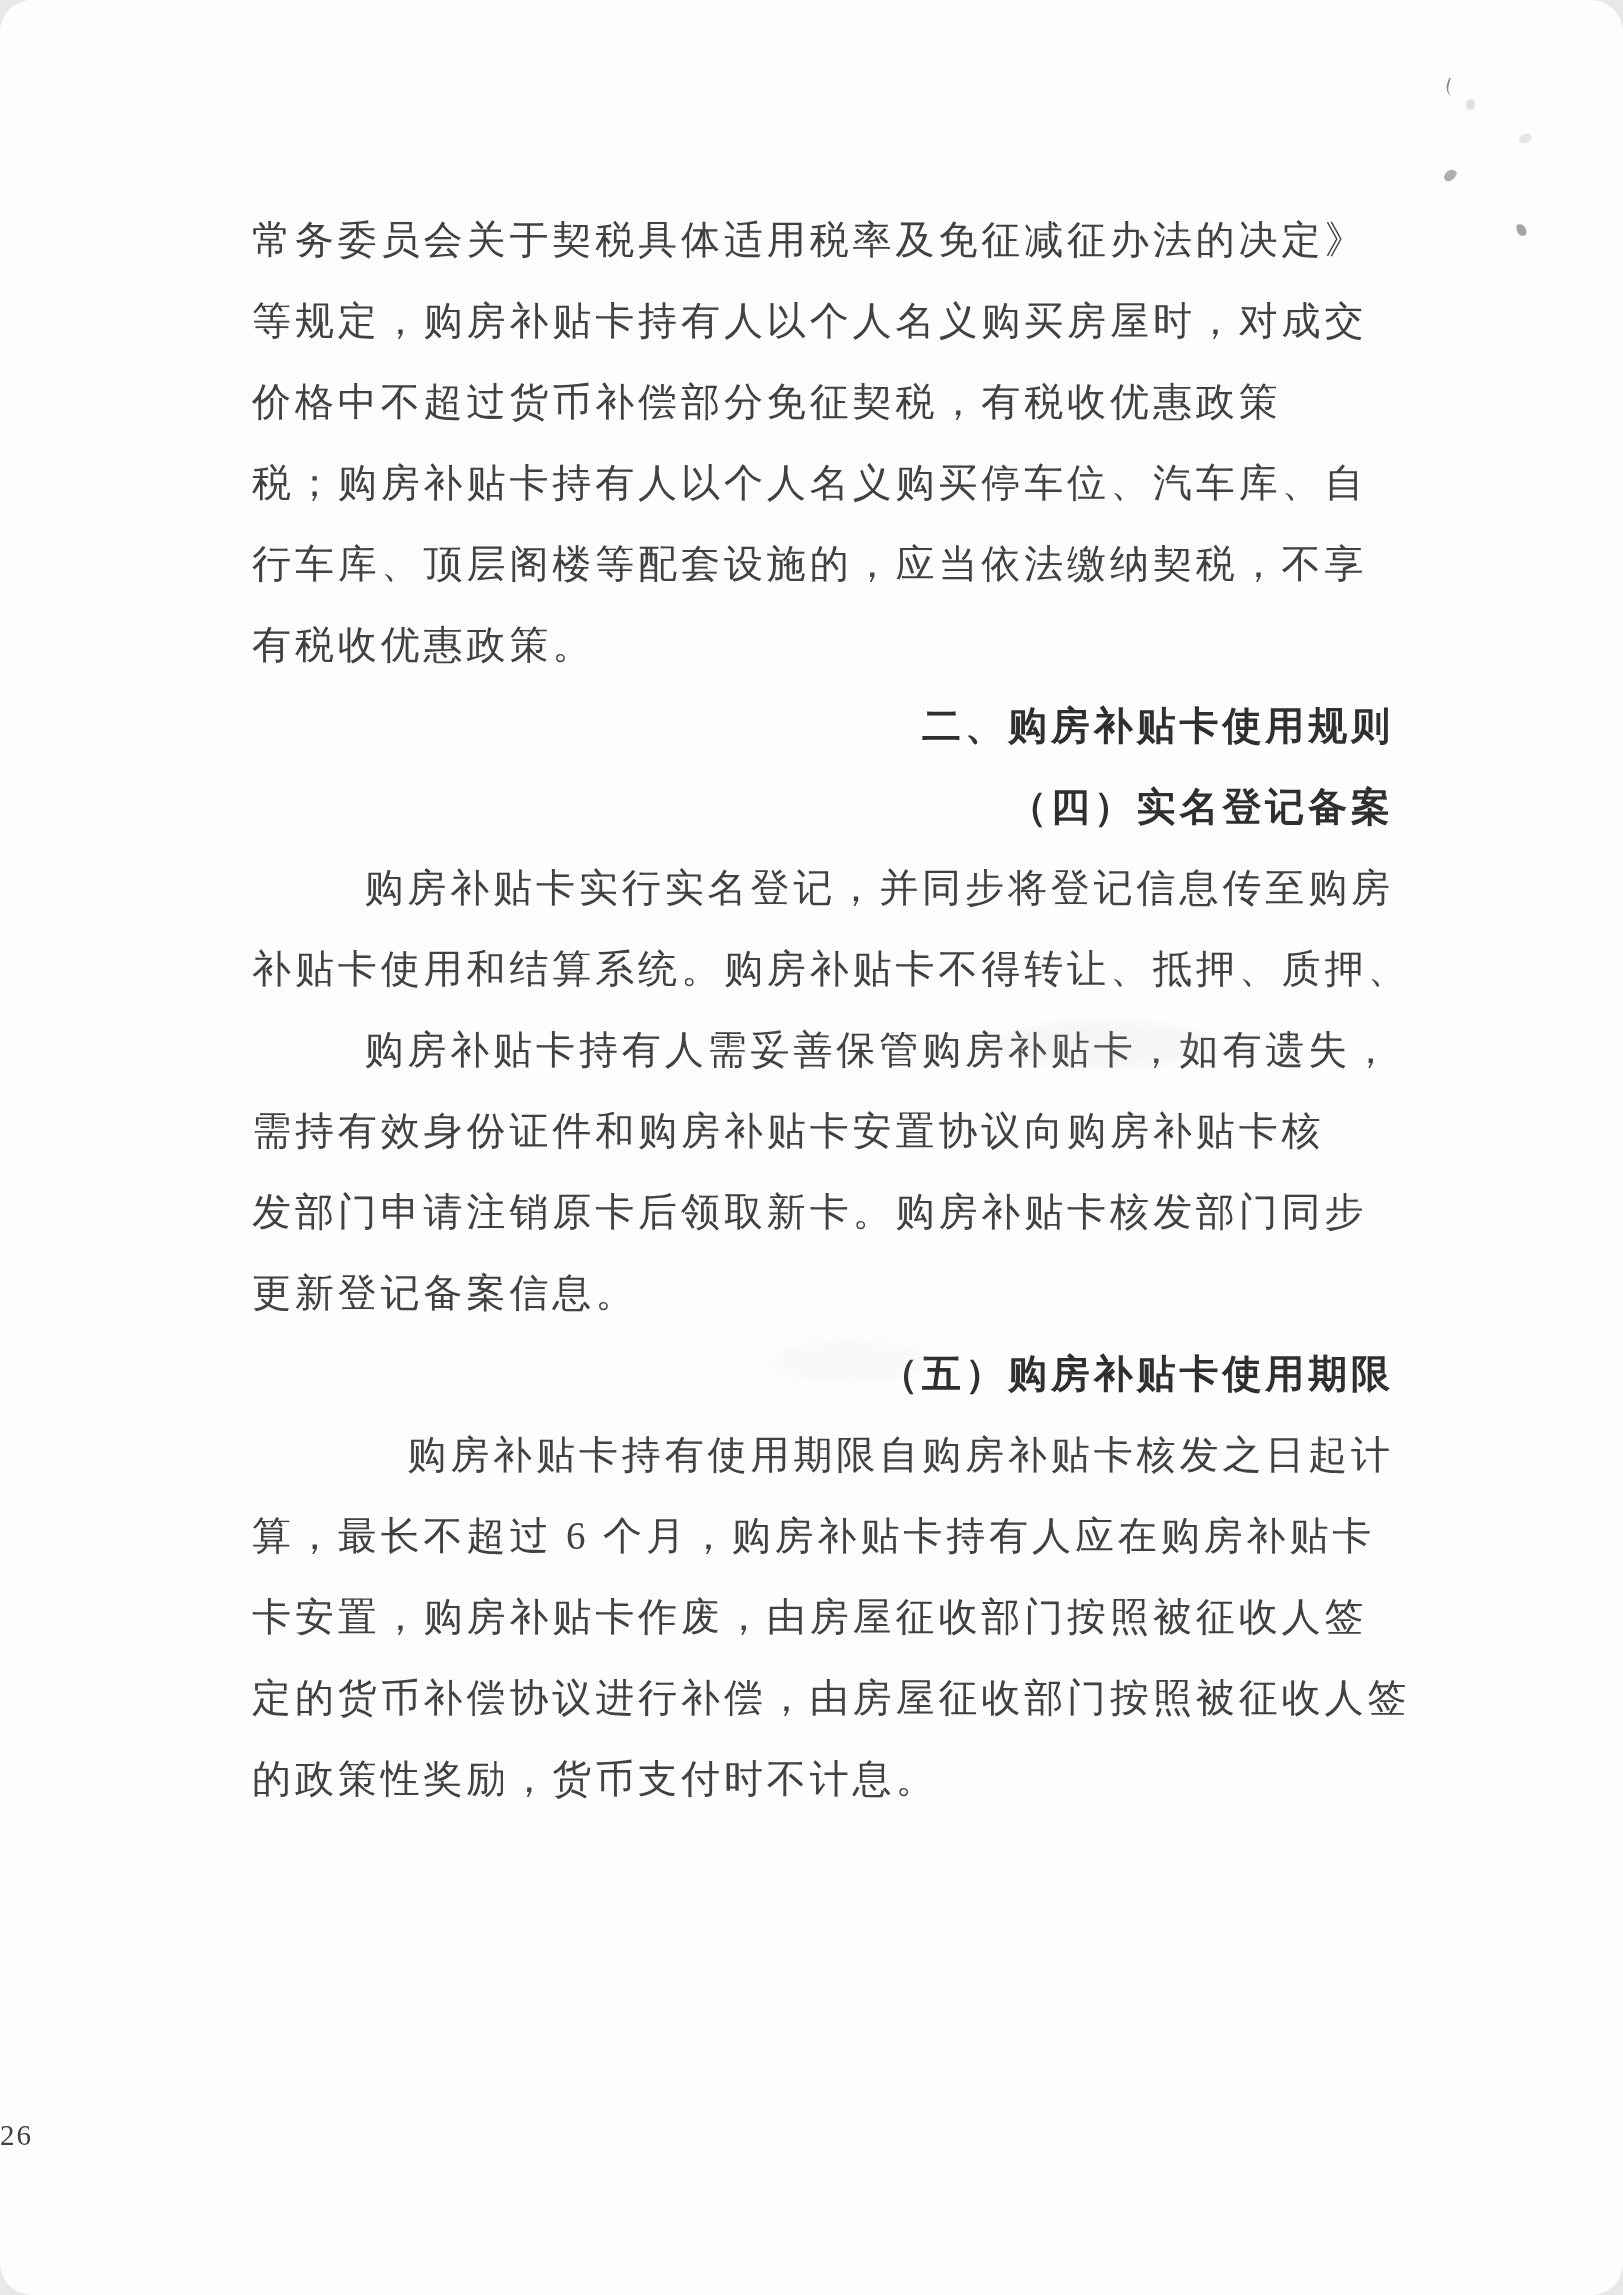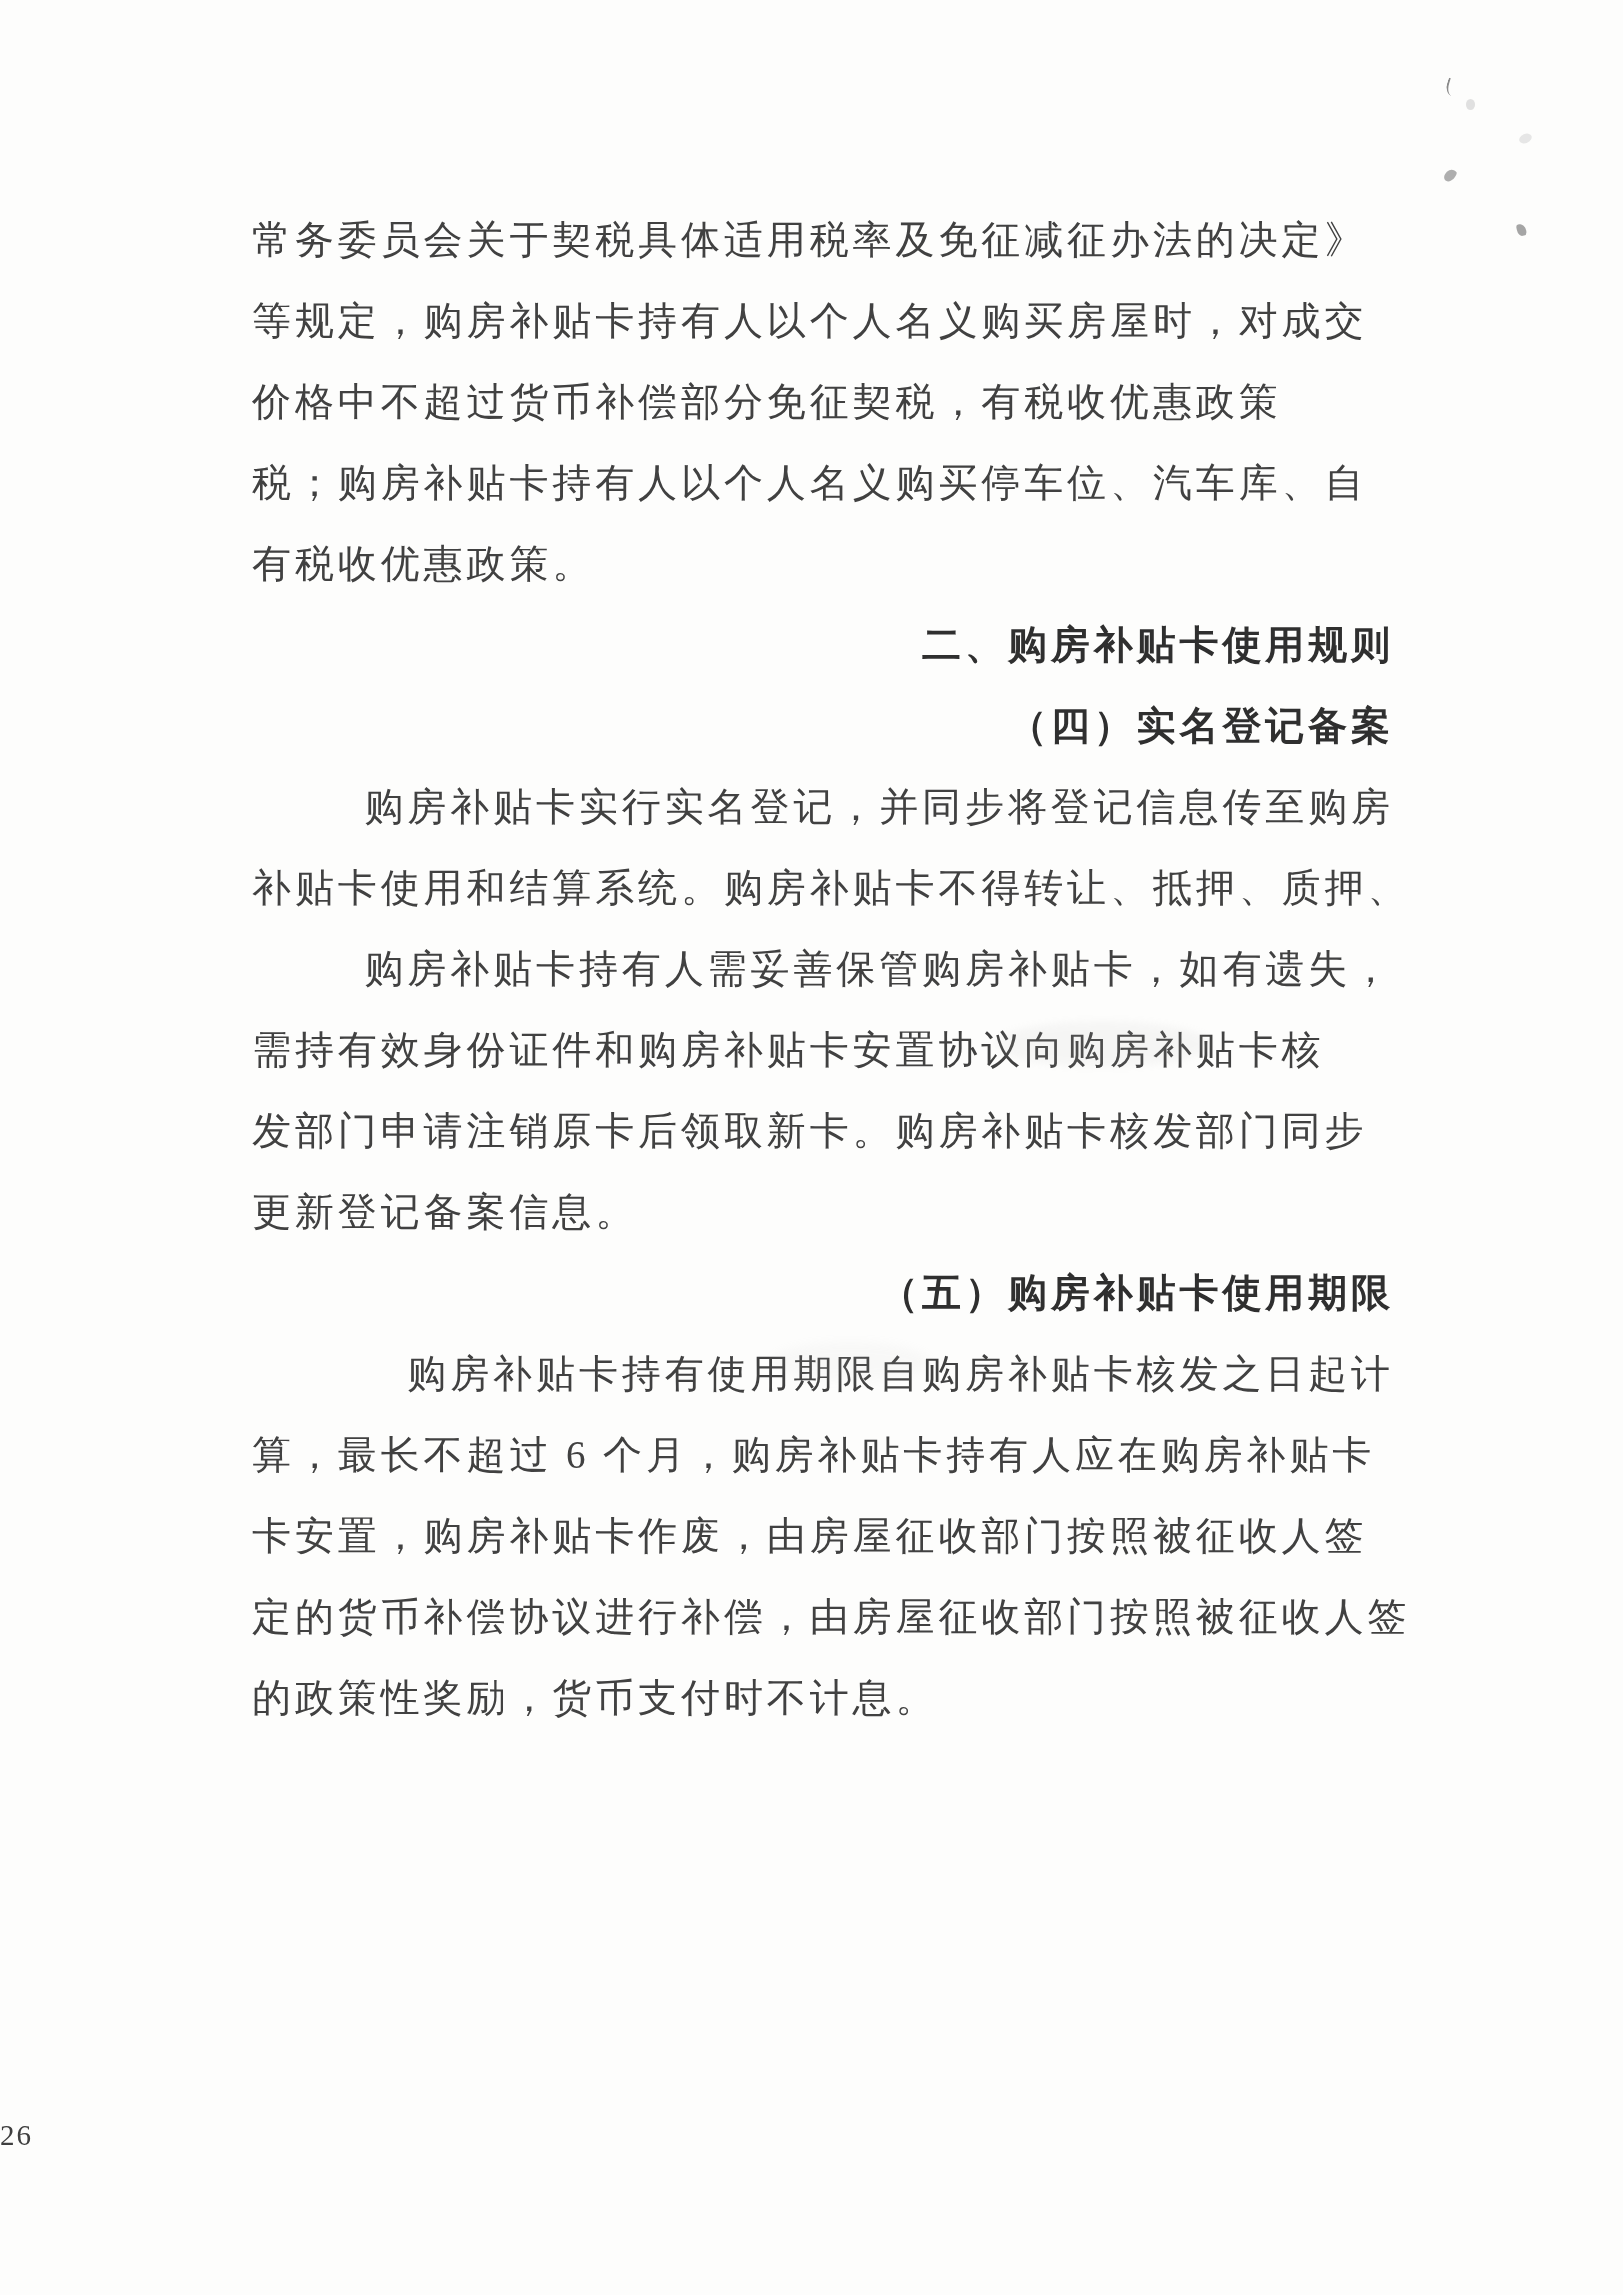--- a/index.html
+++ b/index.html
@@ -9,20 +9,21 @@
   }
   .page {
     position: relative;
     width: 1623px;
     height: 2295px;
     margin: 0 auto;
     background: #fdfdfc;
     overflow: hidden;
     font-family: "Liberation Serif", "DejaVu Serif", serif;
     color: #414141;
+    border-radius: 32px;
   }
   .textblock {
     position: absolute;
     left: 252px;
     top: 199px;
     width: 1142px;
   }
   .line {
     height: 81px;
     line-height: 81px;
@@ -66,20 +67,21 @@
 </head>
 <body>
 
 <div class="page">
 
   <div class="textblock">
     <div class="line">常务委员会关于契税具体适用税率及免征减征办法的决定》</div>
     <div class="line">等规定，购房补贴卡持有人以个人名义购买房屋时，对成交</div>
     <div class="line">价格中不超过货币补偿部分免征契税，有税收优惠政策</div>
     <div class="line">税；购房补贴卡持有人以个人名义购买停车位、汽车库、自</div>
+    <div class="line">行车库、顶层阁楼等配套设施的，应当依法缴纳契税，不享</div>
     <div class="line">有税收优惠政策。</div>
     <div class="line indent heading">二、购房补贴卡使用规则</div>
     <div class="line indent heading">（四）实名登记备案</div>
     <div class="line indent">购房补贴卡实行实名登记，并同步将登记信息传至购房</div>
     <div class="line">补贴卡使用和结算系统。购房补贴卡不得转让、抵押、质押、</div>
     <div class="line indent">购房补贴卡持有人需妥善保管购房补贴卡，如有遗失，</div>
     <div class="line">需持有效身份证件和购房补贴卡安置协议向购房补贴卡核</div>
     <div class="line">发部门申请注销原卡后领取新卡。购房补贴卡核发部门同步</div>
     <div class="line">更新登记备案信息。</div>
     <div class="line indent heading">（五）购房补贴卡使用期限</div>

